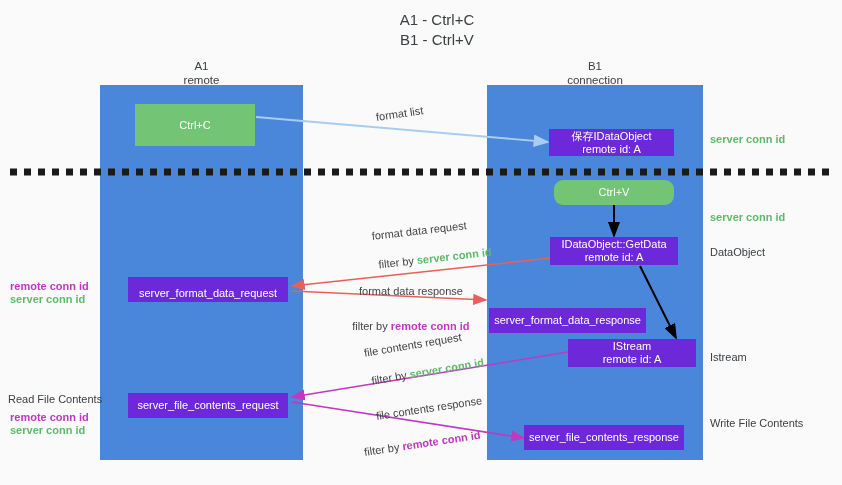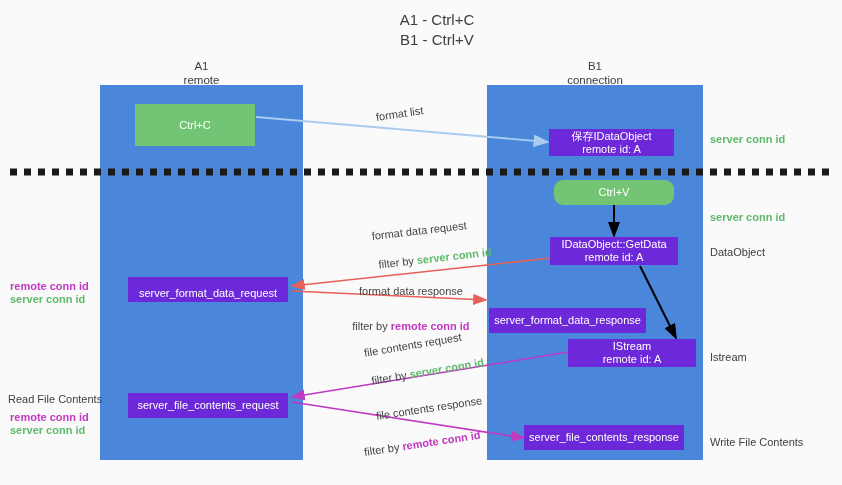--- a/index.html
+++ b/index.html
@@ -168,21 +168,21 @@
 
   <div class="lbl mid rot-d" style="left:375px;top:409px;">file contents response</div>
   <div class="lbl mid rot-d" style="left:349px;top:433px;">
     <span>filter by </span><span class="inline-p">remote conn id</span>
   </div>
 
   <div class="lbl green" style="left:710px;top:132px;">server conn id</div>
   <div class="lbl green" style="left:710px;top:210px;">server conn id</div>
   <div class="lbl dark" style="left:710px;top:245px;">DataObject</div>
   <div class="lbl dark" style="left:710px;top:350px;">Istream</div>
-  <div class="lbl dark" style="left:710px;top:435px;">Write File Contents</div>
+  <div class="lbl dark" style="left:710px;top:416px;">Write File Contents</div>
 
   <div class="lbl purple" style="left:10px;top:279px;">remote conn id</div>
   <div class="lbl green" style="left:10px;top:292px;">server conn id</div>
 
   <div class="lbl dark" style="left:8px;top:392px;">Read File Contents</div>
   <div class="lbl purple" style="left:10px;top:410px;">remote conn id</div>
   <div class="lbl green" style="left:10px;top:423px;">server conn id</div>
 
 </div>
 

